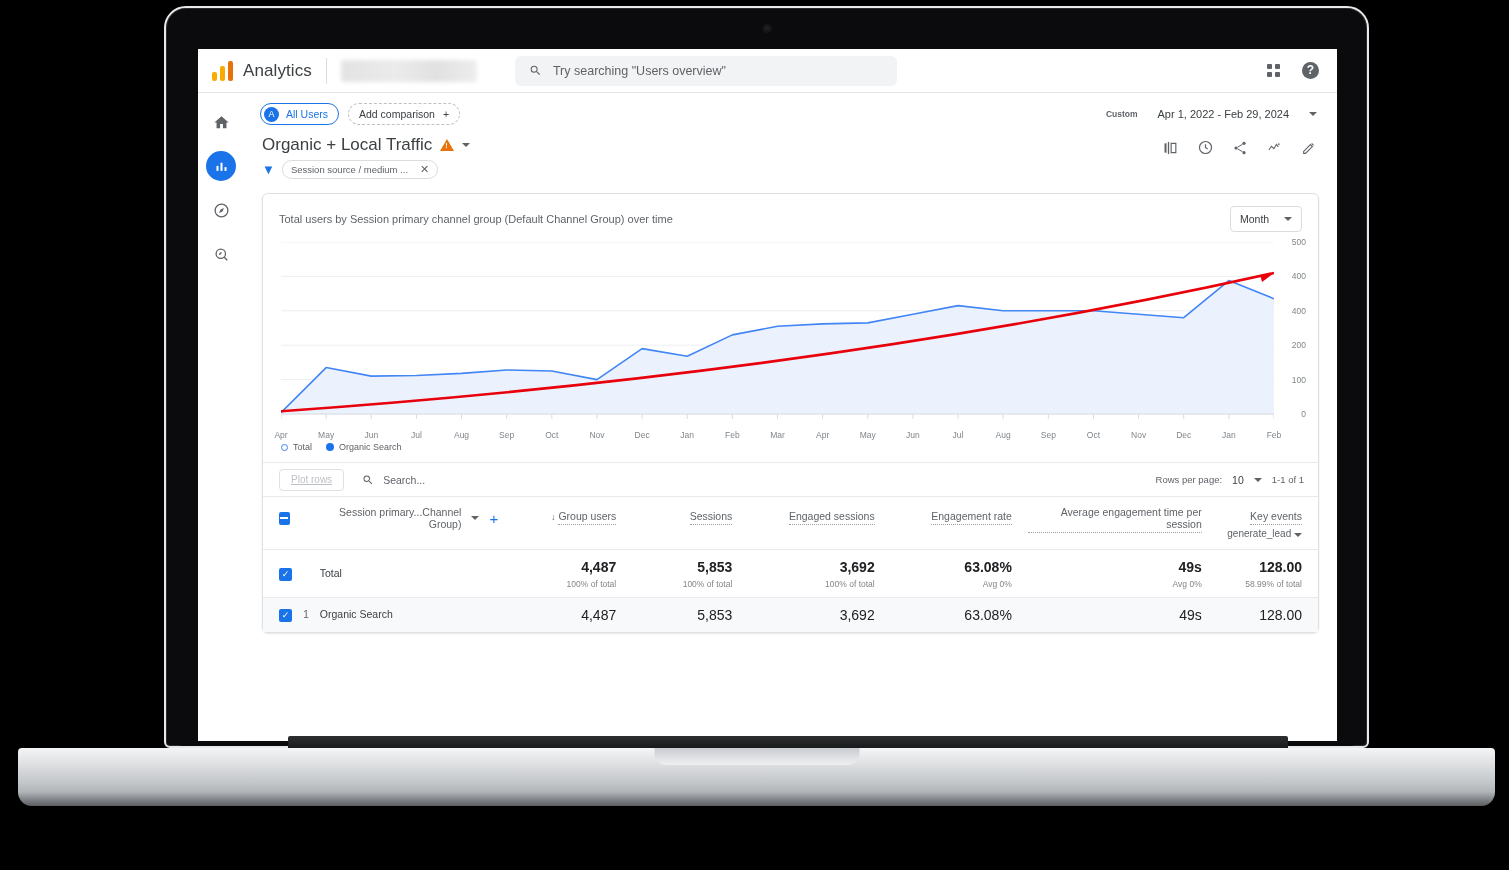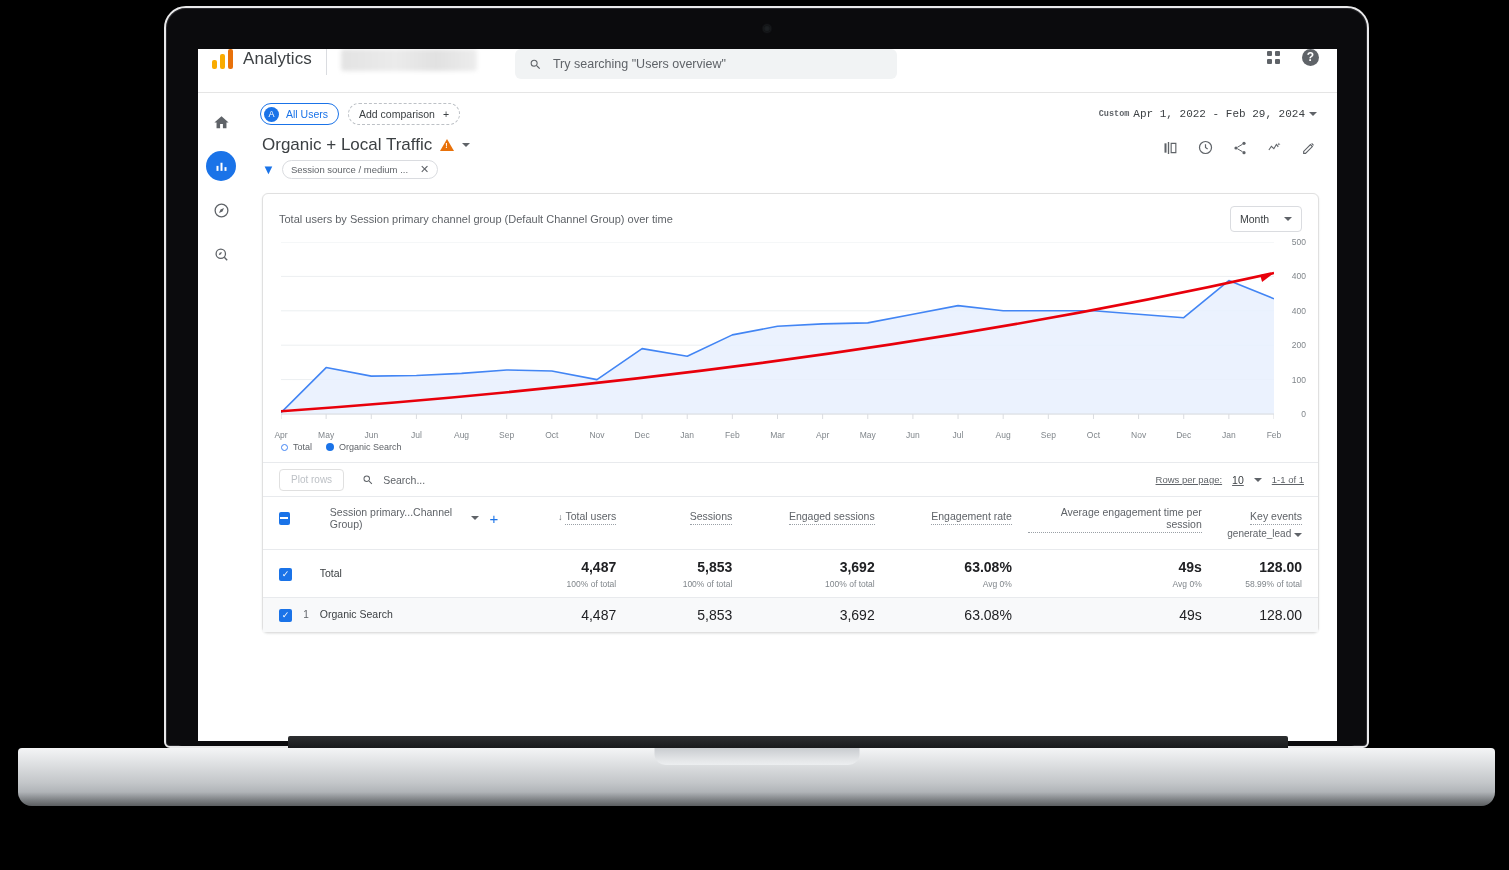--- a/index.html
+++ b/index.html
@@ -54,21 +54,21 @@
   .notch {
     position: absolute; left: 50%; transform: translateX(-50%); top: 0;
     width: 205px; height: 17px;
     background: linear-gradient(180deg, #c9ccd0 0%, #e4e6e8 70%, #eceef0 100%);
     border-radius: 0 0 11px 11px;
   }
 
   
   .ga-header {
     position: absolute; left: 0; top: 0; width: 100%; height: 44px;
-    background: #fff; display: flex; align-items: flex-start;
+    background: #fff; display: flex; align-items: center;
     border-bottom: 1px solid #e5e5e5;
   }
   .ga-logo-wrap { display:flex; align-items:center; padding-left: 14px; gap: 9px; }
   .ga-logo { width: 22px; height: 20px; position: relative; }
   .ga-logo i { position: absolute; bottom: 0; border-radius: 2px; display:block; }
   .ga-logo i.b1 { left: 0;  width: 5px; height: 9px;  background:#f9ab00; }
   .ga-logo i.b2 { left: 8px; width: 5px; height: 15px; background:#f9ab00; }
   .ga-logo i.b3 { left: 16px; width: 5px; height: 20px; background:#e8710a; }
   .ga-title { font-size: 17px; color: #3c4043; letter-spacing: .1px; }
   .ga-divider { width:1px; height:26px; background:#dadce0; margin:0 14px 0 14px; }
@@ -112,21 +112,21 @@
     display:flex; align-items:center; gap:7px; height:22px; padding:0 10px 0 3px;
     border:1px solid #1a73e8; border-radius: 11px; color:#1a73e8; font-size:10.5px;
     background:#fff;
   }
   .chip-dot { width:15px; height:15px; border-radius:50%; background:#1a73e8; color:#fff;
               font-size:9px; display:flex; align-items:center; justify-content:center; }
   .chip-add {
     margin-left:9px; display:flex; align-items:center; gap:8px; height:22px; padding:0 10px;
     border:1px dashed #bdc1c6; border-radius:11px; color:#3c4043; font-size:10.5px;
   }
-  .daterange { margin-left:auto; display:flex; align-items:center; gap:4px; font-size:11px; color:#3c4043;font-family:Liberation Mono, monospace; }
+  .daterange { margin-left:auto; display:flex; align-items:center; gap:20px; font-size:11px; color:#3c4043; }
   .daterange .lbl { font-size:8.5px; color:#5f6368; font-weight:bold; }
   .caret { width:0;height:0;border-left:4px solid transparent;border-right:4px solid transparent;border-top:4px solid #5f6368; }
 
   .report-head { padding: 6px 20px 0 18px; display:flex; align-items:flex-start; }
   .rh-left { display:flex; flex-direction:column; gap: 5px; }
   .rh-title-row { display:flex; align-items:center; gap:8px; }
   .rh-title { font-size: 17px; color:#3c4043; }
   .warn-tri { width:0;height:0;border-left:7px solid transparent;border-right:7px solid transparent;border-bottom:12px solid #e8710a; position:relative; }
   .warn-tri:after{content:"!";position:absolute;left:-2px;top:3px;font-size:7px;color:#fff;font-weight:bold;}
   .filter-row { display:flex; align-items:center; gap:7px; }
@@ -158,29 +158,29 @@
   .xlabels { position:relative; height:18px; margin: 2px 44px 0 18px; }
   .xlabels span { position:absolute; font-size:8.5px; color:#80868b; transform:translateX(-50%); top:8px; }
   .legend { display:flex; align-items:center; gap:14px; padding: 2px 0 10px 18px; }
   .legend .li { display:flex; align-items:center; gap:5px; font-size:9px; color:#5f6368; }
   .dot-hollow { width:7px;height:7px;border-radius:50%;border:1.6px solid #4285f4;background:#fff; }
   .dot-solid { width:8px;height:8px;border-radius:50%;background:#1a73e8; }
 
   
   .tbl-toolbar { display:flex; align-items:center; height:34px; border-top:1px solid #e8eaed; padding: 0 14px 0 16px; }
   .plot-rows { border:1px solid #e0e0e0; border-radius:4px; height:22px; padding:0 11px;
-               display:flex; align-items:center; font-size:10px; color:#bdc1c6; }
+               display:flex; align-items:center; font-size:10px; color:#bdc1c6;text-decoration:underline; }
   .tbl-search { display:flex; align-items:center; gap:9px; margin-left:18px; color:#5f6368; font-size:10.5px; }
-  .rows-per-page { margin-left:auto; display:flex; align-items:center; gap:10px; font-size:9.5px; color:#5f6368;text-decoration:underline; }
+  .rows-per-page { margin-left:auto; display:flex; align-items:center; gap:10px; font-size:9.5px; color:#5f6368; }
   .rpp-val { color:#3c4043; font-size:10.5px; }
 
   table.gat { width:100%; border-collapse:collapse; table-layout:fixed; }
   table.gat th, table.gat td { font-weight:normal; }
   .gat thead th { border-top:1px solid #e8eaed; border-bottom:1px solid #e8eaed; padding: 9px 0 10px 0; vertical-align: top;}
-  .th-dim { text-align:left; padding-left:16px !important; }
+  .th-dim { text-align:right; padding-left:16px !important; }
   .dim-inner { display:flex; align-items:center; gap:10px; font-size:10.5px; color:#5f6368; }
   .plus { color:#1a73e8; font-size:15px; margin-left:auto; margin-right:18px; }
   .th-metric { text-align:right; padding-right:16px !important; }
   .metric-label { font-size:10.5px; color:#5f6368; border-bottom:1px dotted #9aa0a6; display:inline-block; padding-bottom:2px; }
   .sort-arrow { font-size:9px; color:#5f6368; margin-right:3px; }
   .ke-sub { display:block; font-size:10px; color:#5f6368; margin-top:3px; }
   .gat td { padding: 8px 0; }
   .td-dim { padding-left:16px !important; font-size:10.5px; color:#3c4043; }
   .td-metric { text-align:right; padding-right:16px !important; }
   .val { font-size:14px; color:#202124; }
@@ -445,21 +445,21 @@
               <tr>
                 <th class="th-dim">
                   <div class="dim-inner">
                     <span class="cb indet"></span>
                     <span style="margin-left:30px">Session primary...Channel Group)</span>
                     <span class="caret"></span>
                     <span class="plus">+</span>
                   </div>
                 </th>
                 <th class="th-metric">
-                  <span class="sort-arrow">↓</span><span class="metric-label">Total users</span>
+                  <span class="sort-arrow">↓</span><span class="metric-label">Group users</span>
                 </th>
                 <th class="th-metric">
                   <span class="metric-label">Sessions</span>
                 </th>
                 <th class="th-metric">
                   <span class="metric-label">Engaged sessions</span>
                 </th>
                 <th class="th-metric">
                   <span class="metric-label">Engagement rate</span>
                 </th>

